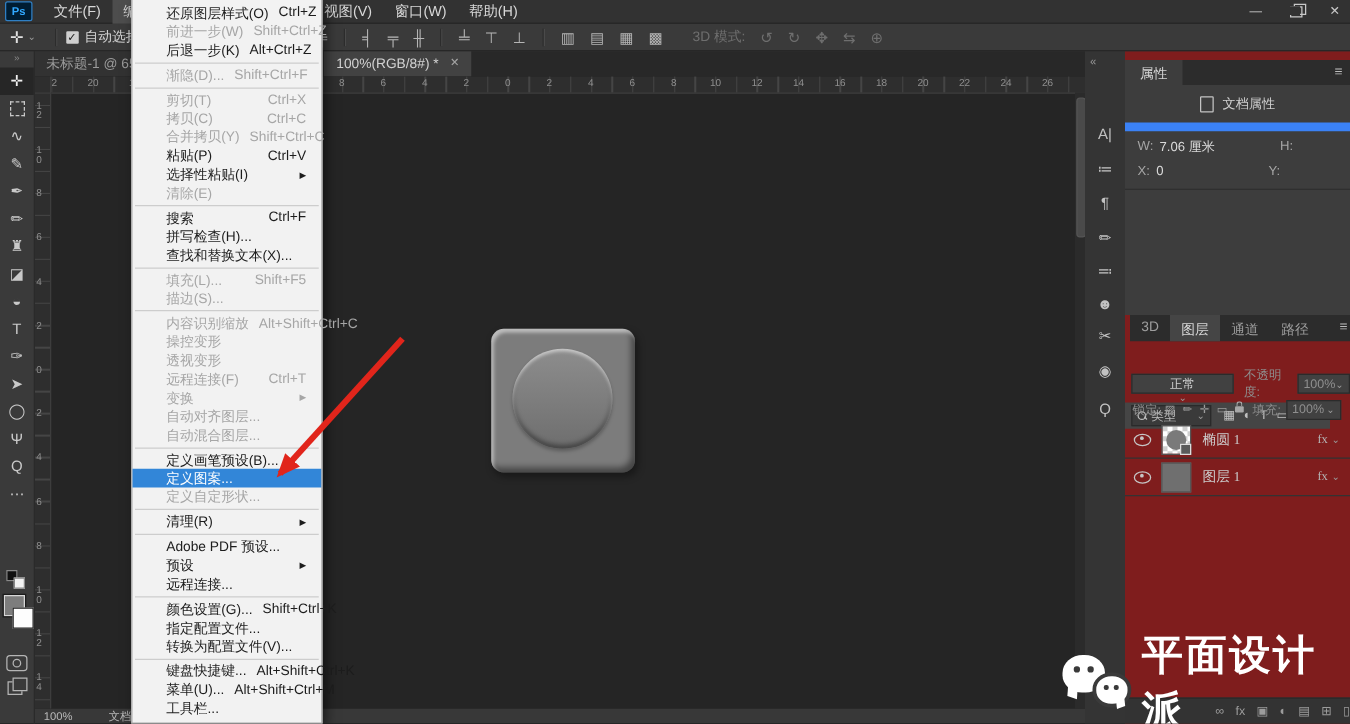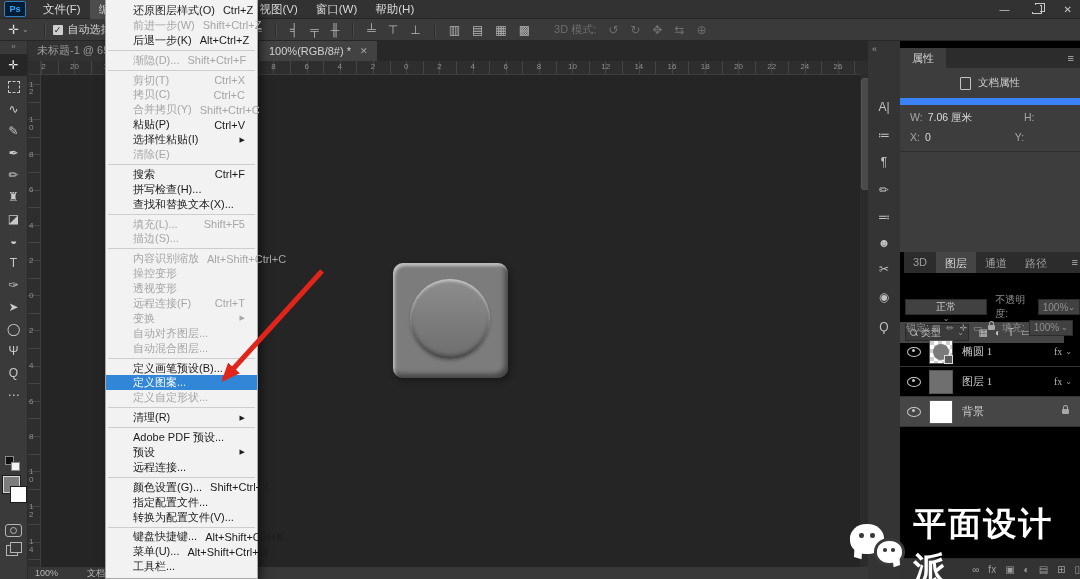--- a/index.html
+++ b/index.html
@@ -69,21 +69,21 @@
   #vscroll .thumb{position:absolute;left:1px;top:4px;width:6px;height:110px;background:#4a4a4a;border-radius:3px;}
   
   #statusbar{left:27px;top:567px;width:841px;height:12px;background:#383838;font-size:9px;color:#b9b9b9;
              display:flex;align-items:center;}
   #statusbar .zoom{margin-left:8px;width:52px;}
   
   #dock{left:868px;top:40px;width:212px;height:539px;background:#343434;z-index:4;}
   #strip{position:absolute;left:0;top:0;width:32px;height:539px;background:#343434;border-right:1px solid #2b2b2b;}
   .strip-ic{position:absolute;left:0;width:32px;text-align:center;color:#c2c2c2;font-size:12px;}
   .dock-chev{position:absolute;top:4px;font-size:9px;color:#9a9a9a;}
-  #panels{position:absolute;left:32px;top:0;width:180px;height:539px;background:#000000;}
+  #panels{position:absolute;left:32px;top:0;width:180px;height:539px;background:#7f1d1d;}
   #props-tabbar{position:absolute;left:0;top:8px;width:180px;height:20px;background:#2c2c2c;display:flex;font-size:11px;}
   .ptab{padding:3px 12px;background:#3d3d3d;color:#d5d5d5;}
   .pmenu{position:absolute;right:6px;top:4px;color:#bdbdbd;font-size:11px;}
   #props-body{position:absolute;left:0;top:28px;width:180px;height:184px;background:#3d3d3d;font-size:10.5px;color:#b9b9b9;}
   #props-doc-row{display:flex;align-items:center;gap:7px;padding:8px 10px;border-bottom:7px solid #3b82f6;color:#cfcfcf;justify-content:center;}
   .doc-ic{width:9px;height:11px;border:1px solid #c4c4c4;border-radius:1px;background:#3d3d3d;}
   .prow{display:flex;padding:6px 10px 0 10px;}
   .prow .lab{color:#a5a5a5;margin-right:5px;}
   .prow .val{color:#dadada;}
   .prow .h{margin-left:52px;}
@@ -434,28 +434,20 @@
           </div>
           <div class="lrow">
             <span class="eye"></span>
             <span class="thumb"></span>
             <span>图层 1</span>
             <span class="l-right">
               <span>fx</span>
               <span class="fx-caret">⌄</span>
             </span>
           </div>
-          <div class="lrow sel-row">
-            <span class="eye"></span>
-            <span class="thumb white"></span>
-            <span>背景</span>
-            <span class="l-right">
-              <span class="lockpad"></span>
-            </span>
-          </div>
         </div>
       <div id="layers-footer">
           <span>∞</span>
           <span>fx</span>
           <span>▣</span>
           <span>◐</span>
           <span>▤</span>
           <span>⊞</span>
           <span>▯</span>
         </div>

